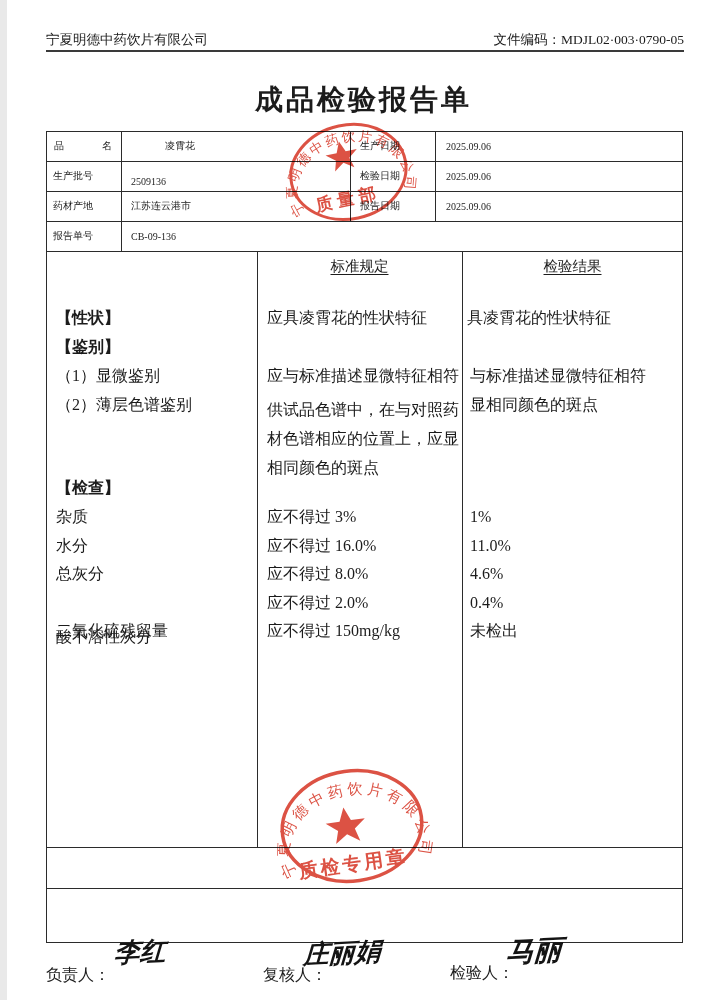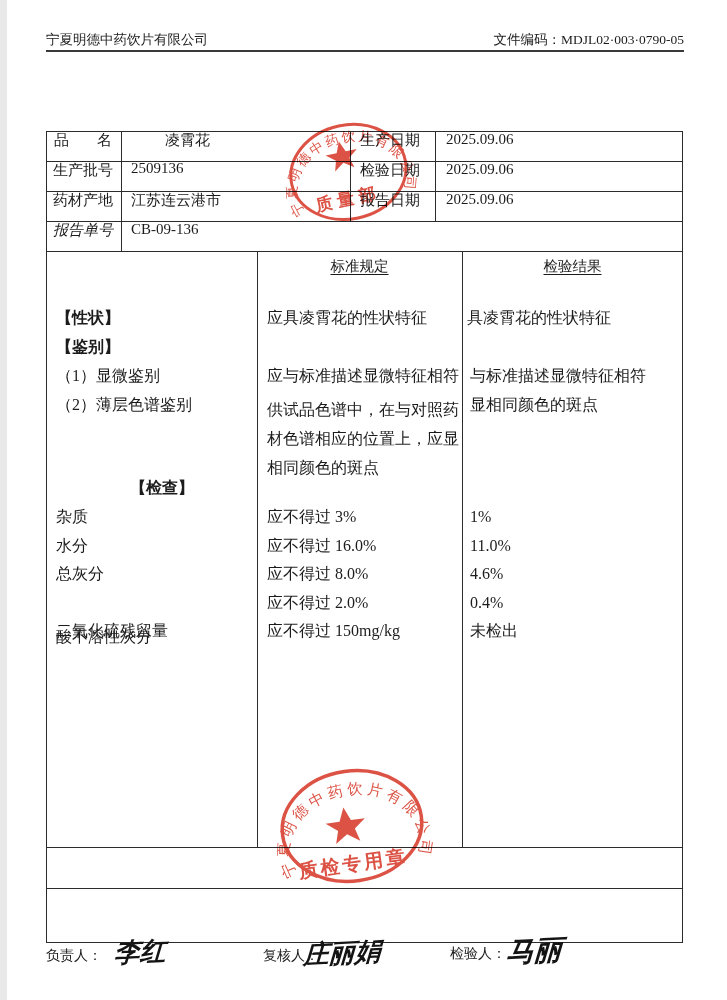--- a/index.html
+++ b/index.html
@@ -6,48 +6,49 @@
   .page{position:relative;width:727px;height:1000px;background:#ffffff;overflow:hidden;
         font-family:"Liberation Serif","DejaVu Serif",serif;color:#1c1c1c;}
   .abs{position:absolute;}
   .edge-strip{position:absolute;left:0;top:0;width:7px;height:1000px;background:#e9e9e9;}
   .hdr{font-size:13.5px;top:31px;white-space:nowrap;}
   .hdr-rule{left:46px;top:50px;width:638px;height:2px;background:#3a3a3a;}
   .title{left:0;top:81px;width:727px;text-align:center;font-size:28px;font-weight:bold;letter-spacing:3px;}
   .frame{left:46px;top:131px;width:637px;height:812px;border:1.5px solid #2b2b2b;box-sizing:border-box;}
   .hline{position:absolute;height:1.2px;background:#2b2b2b;}
   .vline{position:absolute;width:1.2px;background:#2b2b2b;}
-  .cell{position:absolute;height:30px;display:flex;align-items:flex-start;font-size:15px;white-space:nowrap;}
+  .cell{position:absolute;height:30px;display:flex;align-items:center;font-size:10px;white-space:nowrap;}
   .jlabel{justify-content:space-between;}
   .jlabel span{display:block;width:100%;text-align:justify;text-align-last:justify;}
   .colhead{position:absolute;top:257px;font-size:14.5px;text-align:center;}
   .colhead u{text-decoration:underline;text-underline-offset:3px;}
   .item-cell{position:absolute;font-size:16px;line-height:20px;white-space:nowrap;}
   .item-wrap{white-space:normal;line-height:29px;}
   .bracket{font-weight:bold;}
   .concl{position:absolute;left:46px;top:847px;width:637px;height:41px;display:flex;align-items:center;
          padding-left:38px;box-sizing:border-box;font-size:14.5px;white-space:nowrap;}
   .remark{position:absolute;left:52px;top:893px;width:592px;font-size:14.5px;line-height:28px;text-indent:2.4em;}
   b.lbl{font-weight:bold;}
-  .sigrow{font-size:14px;white-space:nowrap;}
+  .sigrow{font-size:16px;white-space:nowrap;margin-top:18px;}
   .sig{font-size:26px;font-weight:bold;font-style:italic;color:#141414;white-space:nowrap;
        transform:rotate(-3deg) skewX(-6deg);transform-origin:left center;}
   .stamp{position:absolute;mix-blend-mode:multiply;opacity:.88;}
   .stamp text{font-family:"Liberation Serif","DejaVu Serif",serif;}
 </style>
 </head>
 <body>
 
 <div class="page">
   <div class="edge-strip"></div>
 
   <div class="abs hdr" style="left:46px;">宁夏明德中药饮片有限公司</div>
   <div class="abs hdr" style="right:43px;">文件编码：MDJL02·003·0790-05</div>
   <div class="abs hdr-rule"></div>
 
+  <div class="abs title">成品检验报告单</div>
 
   <div class="abs frame"></div>
   <div class="hline" style="left:46px;top:161px;width:637px;"></div>
   <div class="hline" style="left:46px;top:191px;width:637px;"></div>
   <div class="hline" style="left:46px;top:221px;width:637px;"></div>
   <div class="hline" style="left:46px;top:251px;width:637px;"></div>
   <div class="hline" style="left:46px;top:847px;width:637px;"></div>
   <div class="hline" style="left:46px;top:888px;width:637px;"></div>
   <div class="vline" style="left:121px;top:131px;height:120px;"></div>
   <div class="vline" style="left:350px;top:131px;height:90px;"></div>
@@ -56,47 +57,47 @@
   <div class="vline" style="left:462px;top:251px;height:596px;"></div>
 
   <div class="cell jlabel" style="left:54px;top:131px;width:58px;">
       <span>品名</span>
     </div>
   <div class="cell" style="left:131px;top:131px;margin-left:34px;">凌霄花</div>
   <div class="cell" style="left:360px;top:131px;">生产日期</div>
   <div class="cell" style="left:446px;top:131px;">2025.09.06</div>
 
   <div class="cell" style="left:53px;top:161px;">生产批号</div>
-  <div class="cell" style="left:131px;top:160px;">2509136</div>
+  <div class="cell" style="left:131px;top:166px;">2509136</div>
   <div class="cell" style="left:360px;top:161px;">检验日期</div>
   <div class="cell" style="left:446px;top:161px;">2025.09.06</div>
 
   <div class="cell" style="left:53px;top:191px;">药材产地</div>
   <div class="cell" style="left:131px;top:191px;">江苏连云港市</div>
   <div class="cell" style="left:360px;top:191px;">报告日期</div>
   <div class="cell" style="left:446px;top:191px;">2025.09.06</div>
 
-  <div class="cell" style="left:53px;top:221px;font-style:italic;">报告单号</div>
+  <div class="cell" style="left:53px;top:221px;">报告单号</div>
   <div class="cell" style="left:131px;top:221px;">CB-09-136</div>
 
   <div class="colhead" style="left:257px;width:205px;"><u>标准规定</u></div>
   <div class="colhead" style="left:462px;width:221px;"><u>检验结果</u></div>
 
   <div id="insp-rows">
       <div class="item-cell bracket" style="left: 56px; top: 308px; width: 196px;">【性状】</div>
       <div class="item-cell" style="left: 267px; top: 308px; width: 192px;">应具凌霄花的性状特征</div>
       <div class="item-cell" style="left: 467px; top: 308px; width: 208px;">具凌霄花的性状特征</div>
       <div class="item-cell bracket" style="left: 56px; top: 337px; width: 196px;">【鉴别】</div>
       <div class="item-cell" style="left: 56px; top: 366px; width: 196px;">（1）显微鉴别</div>
       <div class="item-cell" style="left: 267px; top: 366px; width: 192px;">应与标准描述显微特征相符</div>
       <div class="item-cell" style="left: 470px; top: 366px; width: 208px;">与标准描述显微特征相符</div>
       <div class="item-cell" style="left: 56px; top: 395px; width: 196px;">（2）薄层色谱鉴别</div>
       <div class="item-cell item-wrap" style="left: 267px; top: 395px; width: 192px;">供试品色谱中，在与对照药材色谱相应的位置上，应显相同颜色的斑点</div>
       <div class="item-cell" style="left: 470px; top: 395px; width: 208px;">显相同颜色的斑点</div>
-      <div class="item-cell bracket" style="left: 64px; top: 478px; width: 196px; text-align: center;">【检查】</div>
+      <div class="item-cell bracket" style="left: 56px; top: 478px; width: 196px;">【检查】</div>
       <div class="item-cell" style="left: 56px; top: 507px; width: 196px;">杂质</div>
       <div class="item-cell" style="left: 267px; top: 507px; width: 192px;">应不得过 3%</div>
       <div class="item-cell" style="left: 470px; top: 507px; width: 208px;">1%</div>
       <div class="item-cell" style="left: 56px; top: 536px; width: 196px;">水分</div>
       <div class="item-cell" style="left: 267px; top: 536px; width: 192px;">应不得过 16.0%</div>
       <div class="item-cell" style="left: 470px; top: 536px; width: 208px;">11.0%</div>
       <div class="item-cell" style="left: 56px; top: 564px; width: 196px;">总灰分</div>
       <div class="item-cell" style="left: 267px; top: 564px; width: 192px;">应不得过 8.0%</div>
       <div class="item-cell" style="left: 470px; top: 564px; width: 208px;">4.6%</div>
       <div class="item-cell" style="left: 56px; top: 593px; width: 196px; margin-top: 34px;">酸不溶性灰分</div>

